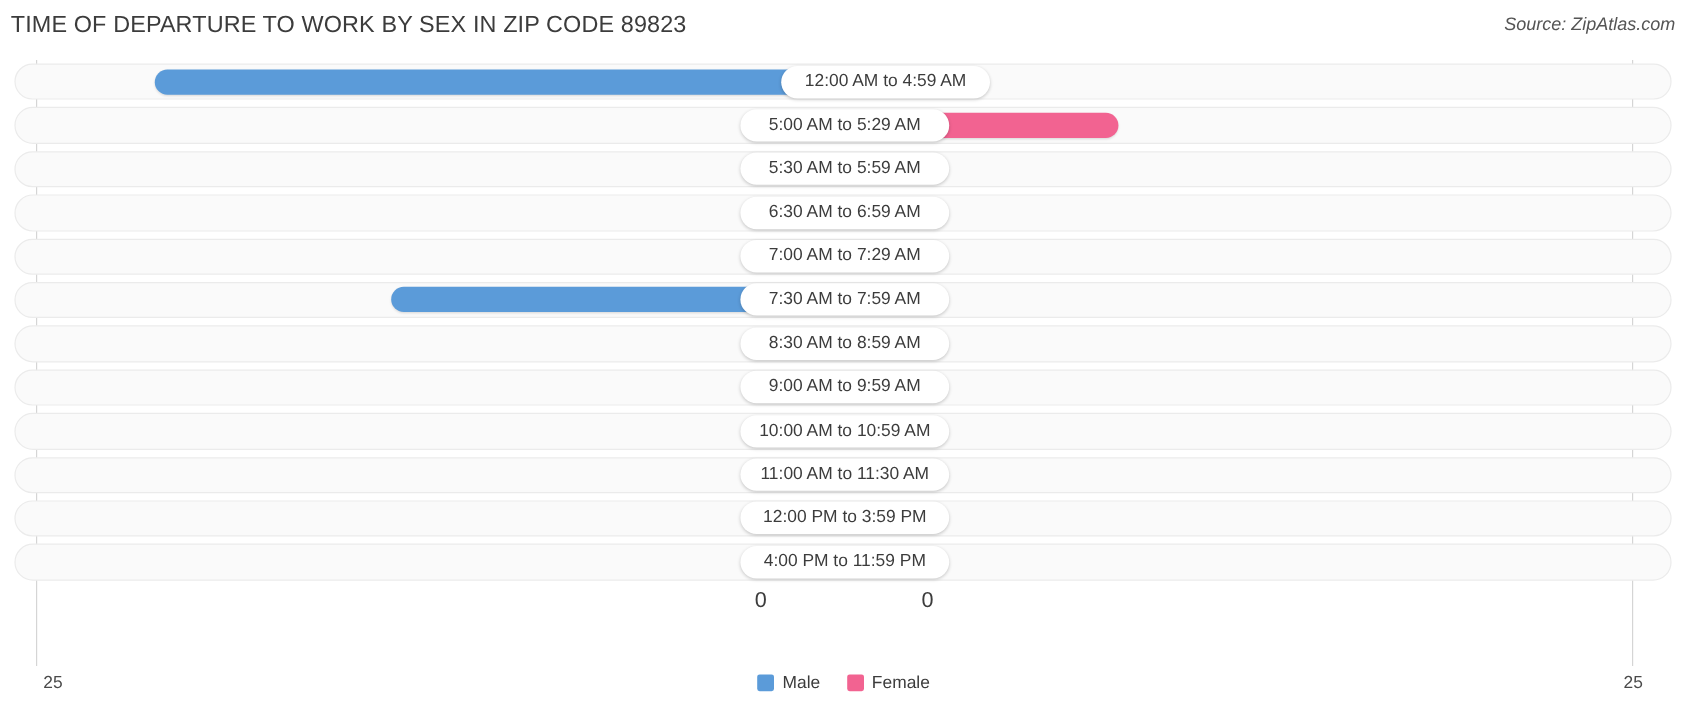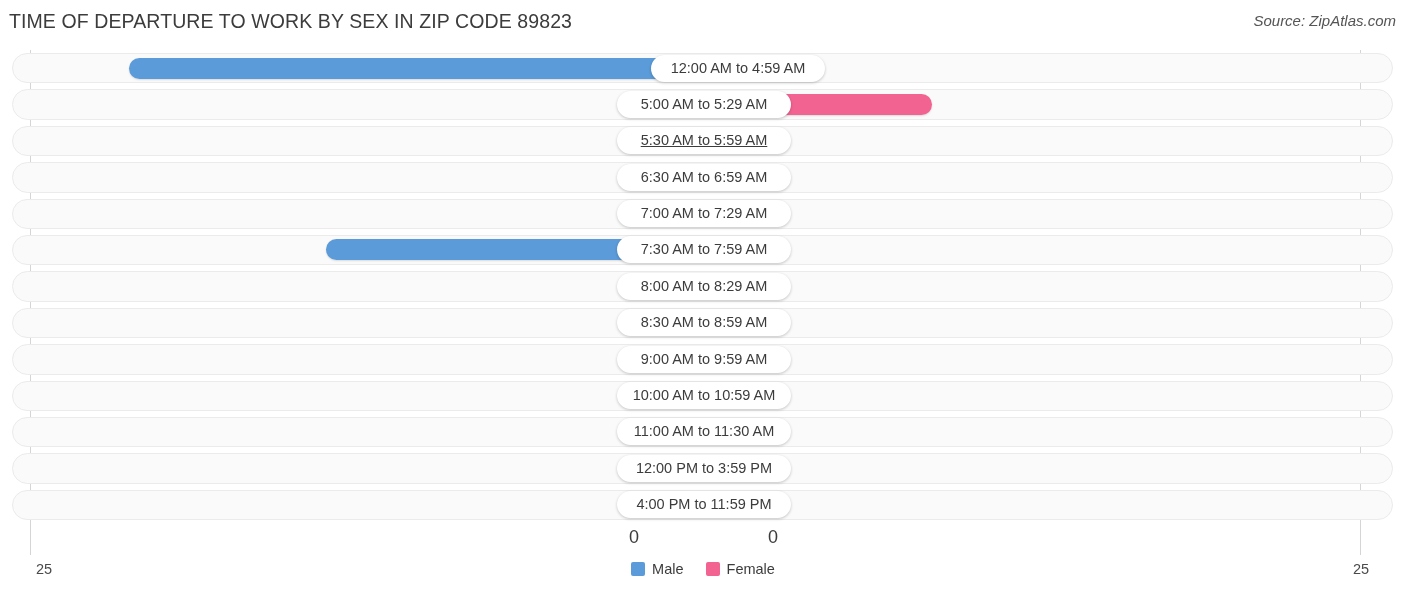--- a/index.html
+++ b/index.html
@@ -209,21 +209,21 @@
           <div class="center-pill" style="left: 617px; width: 174px;">5:00 AM to 5:29 AM</div>
         </div>
       </div>
       <div class="row">
         <div class="track"></div>
         <div class="bars">
           <div class="bar male zero" style="left: 647px; width: 56px;"></div>
           <div class="bar-value" style="left: 625px; width: 14px; text-align: right;">0</div>
           <div class="bar female zero" style="left: 703px; width: 56px;"></div>
           <div class="bar-value" style="left: 768px;">0</div>
-          <div class="center-pill" style="left: 617px; width: 174px; text-decoration: underline;">5:30 AM to 5:59 AM</div>
+          <div class="center-pill" style="left: 617px; width: 174px;">5:30 AM to 5:59 AM</div>
         </div>
       </div>
       <div class="row">
         <div class="track"></div>
         <div class="bars">
           <div class="bar male zero" style="left: 647px; width: 56px;"></div>
           <div class="bar-value" style="left: 625px; width: 14px; text-align: right;">0</div>
           <div class="bar female zero" style="left: 703px; width: 56px;"></div>
           <div class="bar-value" style="left: 768px;">0</div>
           <div class="center-pill" style="left: 617px; width: 174px;">6:30 AM to 6:59 AM</div>
@@ -240,30 +240,20 @@
         </div>
       </div>
       <div class="row">
         <div class="track"></div>
         <div class="bars">
           <div class="bar male" style="left: 326.16px; width: 376.84px;"></div>
           <div class="bar-value" style="left: 304.16px; width: 14px; text-align: right;">13</div>
           <div class="bar female zero" style="left: 703px; width: 56px;"></div>
           <div class="bar-value" style="left: 768px;">0</div>
           <div class="center-pill" style="left: 617px; width: 174px;">7:30 AM to 7:59 AM</div>
-        </div>
-      </div>
-      <div class="row">
-        <div class="track"></div>
-        <div class="bars">
-          <div class="bar male zero" style="left: 647px; width: 56px;"></div>
-          <div class="bar-value" style="left: 625px; width: 14px; text-align: right;">0</div>
-          <div class="bar female zero" style="left: 703px; width: 56px;"></div>
-          <div class="bar-value" style="left: 768px;">0</div>
-          <div class="center-pill" style="left: 617px; width: 174px;">8:00 AM to 8:29 AM</div>
         </div>
       </div>
       <div class="row">
         <div class="track"></div>
         <div class="bars">
           <div class="bar male zero" style="left: 647px; width: 56px;"></div>
           <div class="bar-value" style="left: 625px; width: 14px; text-align: right;">0</div>
           <div class="bar female zero" style="left: 703px; width: 56px;"></div>
           <div class="bar-value" style="left: 768px;">0</div>
           <div class="center-pill" style="left: 617px; width: 174px;">8:30 AM to 8:59 AM</div>

